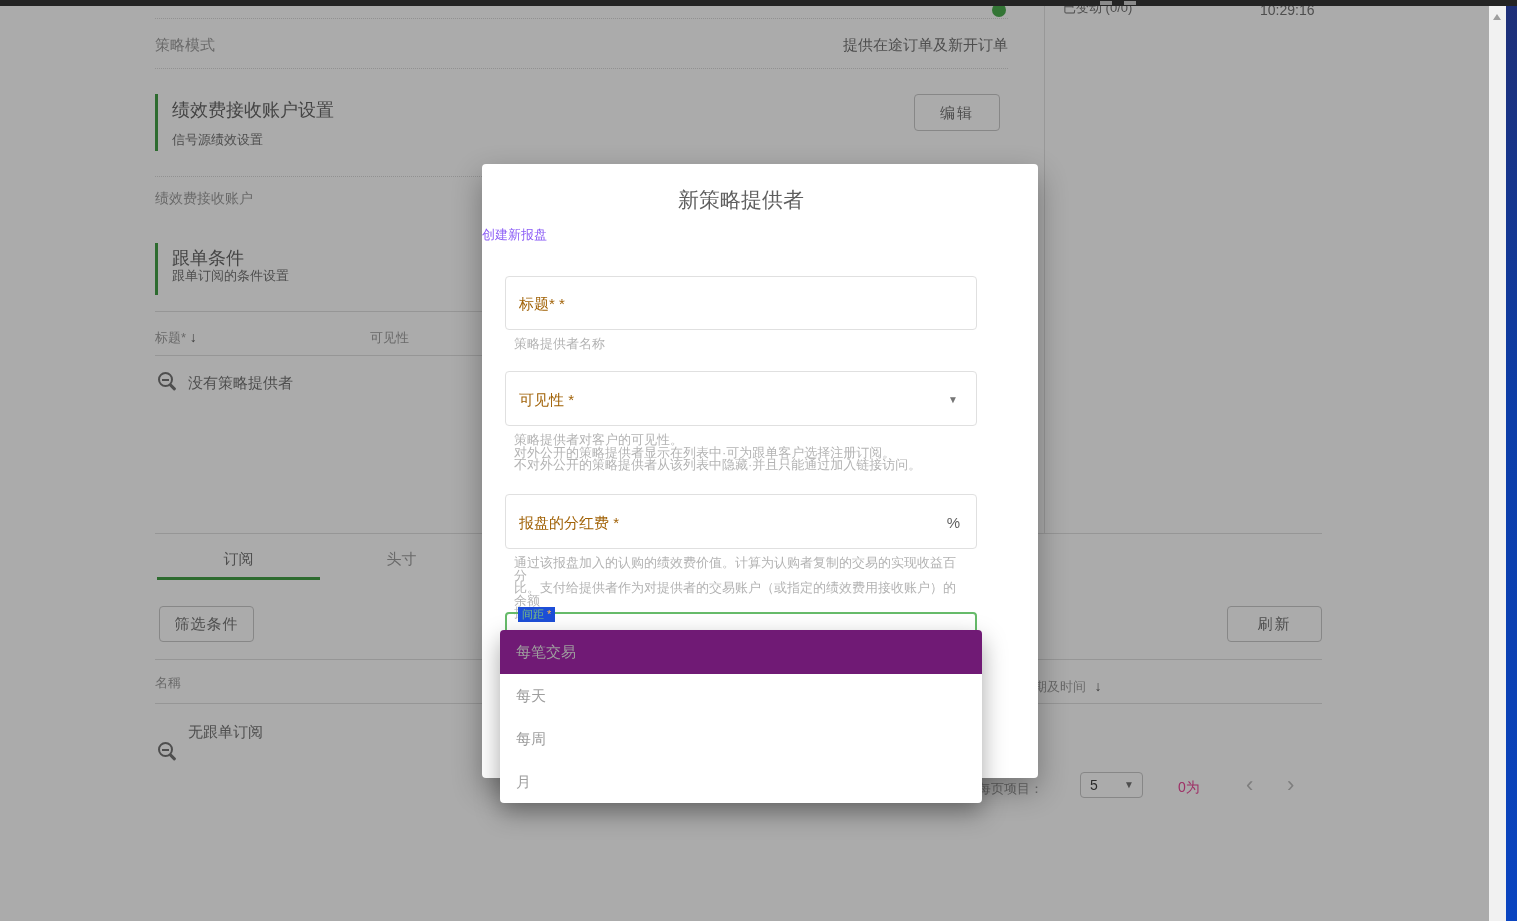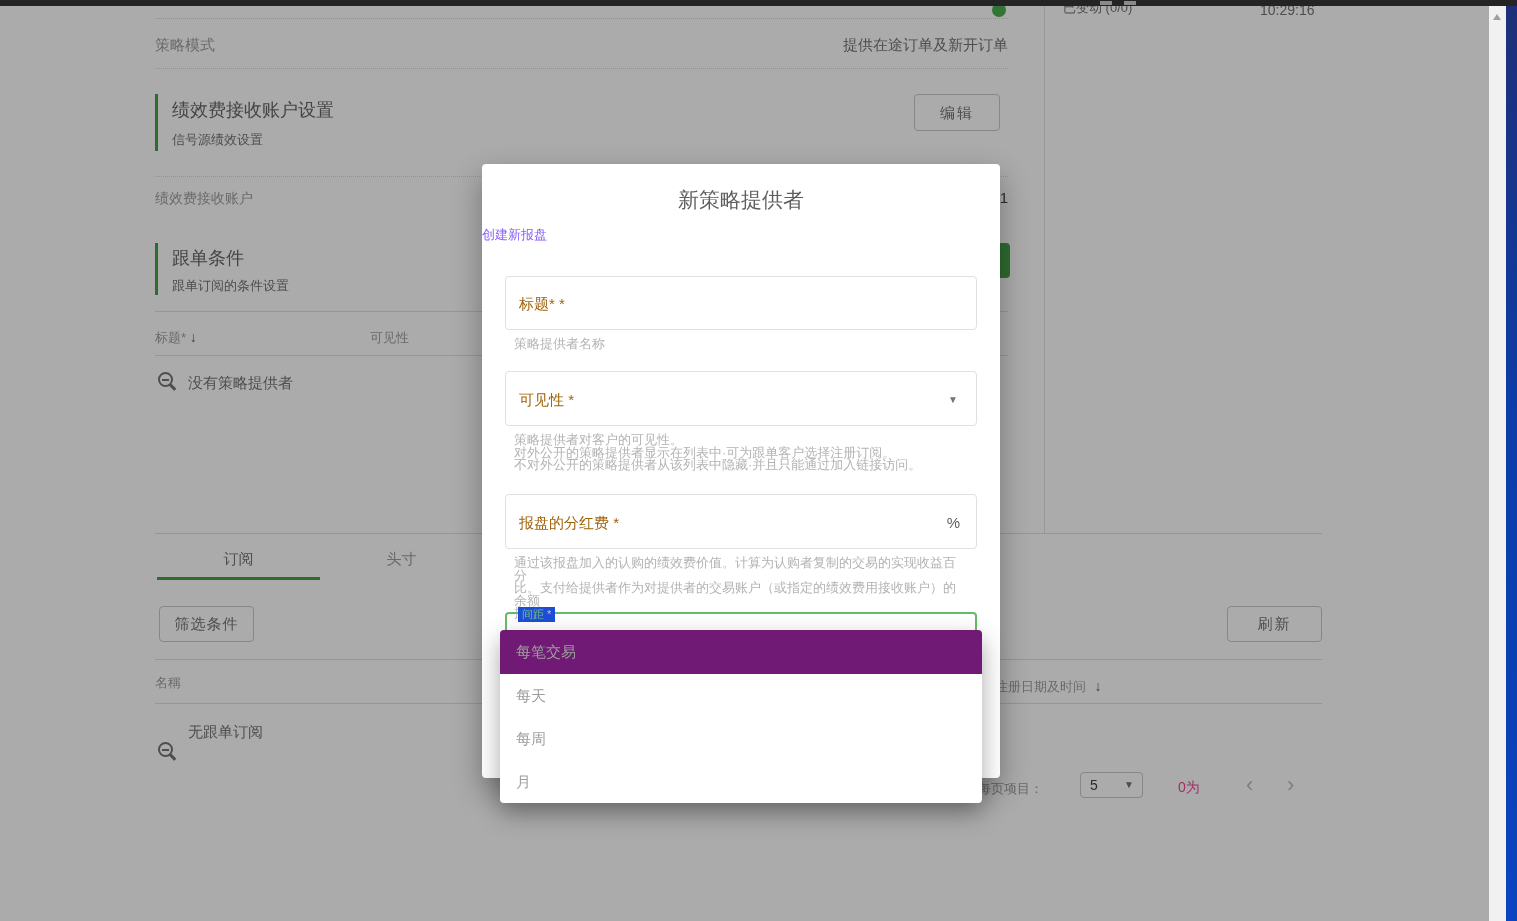--- a/index.html
+++ b/index.html
@@ -40,21 +40,21 @@
   .barchip{position:absolute;top:1px;width:12px;height:4px;background:#8a8a8a;}
   .statusdot{width:14px;height:14px;border-radius:50%;background:#4caf50;}
   .scrolltrack{left:1489px;top:6px;width:17px;height:915px;background:#f1f1f1;z-index:100;}
   .scrollup{position:absolute;left:4px;top:8px;width:0;height:0;
             border-left:4px solid transparent;border-right:4px solid transparent;
             border-bottom:6px solid #9e9e9e;}
   .bluestrip{left:1506px;top:0;width:11px;height:921px;z-index:100;
              background:linear-gradient(180deg,#1e2f77 0%,#0c3da8 45%,#0a44c0 100%);}
   
   .modal{left:482px;top:164px;width:518px;height:614px;background:#fff;border-radius:4px;
-         box-shadow:0 12px 30px rgba(0,0,0,0.32);z-index:200;}
+         box-shadow:0 12px 30px rgba(0,0,0,0.32);z-index:200;padding-left:38px;}
   .m-title{left:0;top:22px;width:518px;text-align:center;font-size:21px;color:#5f5f5f;}
   .m-sub{left:0;top:62px;width:518px;font-size:13px;color:#8b5cf6;}
   .field{border:1px solid #e0e0e0;border-radius:4px;box-sizing:border-box;}
   .ph{color:#a16207;font-size:15px;}
   .helper{color:#b3b3b3;font-size:13px;line-height:12.5px;white-space:pre-line;}
   .caret{color:#757575;font-size:10px;}
   .suffix{color:#616161;font-size:15px;}
   .field-focus{border:2px solid #66bb6a;border-radius:4px;box-sizing:border-box;}
   .notch{position:absolute;top:-7px;left:11px;background:#1d4ed8;padding:0 4px;font-size:11px;}
   .notch .nl{color:#7cc07f;}
@@ -82,21 +82,21 @@
   <div class="abs pg sec-sub" style="left:172px;top:131px;">信号源绩效设置</div>
   <div class="abs pg obtn" style="left:914px;top:94px;width:86px;height:37px;line-height:35px;">编辑</div>
 
   <div class="abs pg dotline" style="left:155px;top:176px;width:853px;"></div>
 
   <div class="abs pg lbl" style="left:155px;top:190px;">绩效费接收账户</div>
   <div class="abs pg" style="left:700px;top:189px;width:308px;text-align:right;color:#424242;font-size:15px;">1</div>
 
   <div class="abs pg sec-bar" style="left:155px;top:243px;height:52px;"></div>
   <div class="abs pg sec-title" style="left:172px;top:246px;">跟单条件</div>
-  <div class="abs pg sec-sub" style="left:172px;top:277px;">跟单订阅的条件设置</div>
+  <div class="abs pg sec-sub" style="left:172px;top:267px;">跟单订阅的条件设置</div>
   <div class="abs pg" style="left:900px;top:243px;width:110px;height:35px;border-radius:4px;background:#43a047;"></div>
 
   <div class="abs pg solline" style="left:155px;top:311px;width:853px;"></div>
   <div class="abs pg th" style="left:155px;top:329px;"><span>标题*</span> <span class="sort">↓</span></div>
   <div class="abs pg th" style="left:370px;top:329px;">可见性</div>
   <div class="abs pg solline" style="left:155px;top:355px;width:853px;"></div>
 
   <div class="abs pg zo" style="left:158px;top:371px;">
       <span class="c"></span>
       <span class="h"></span>

